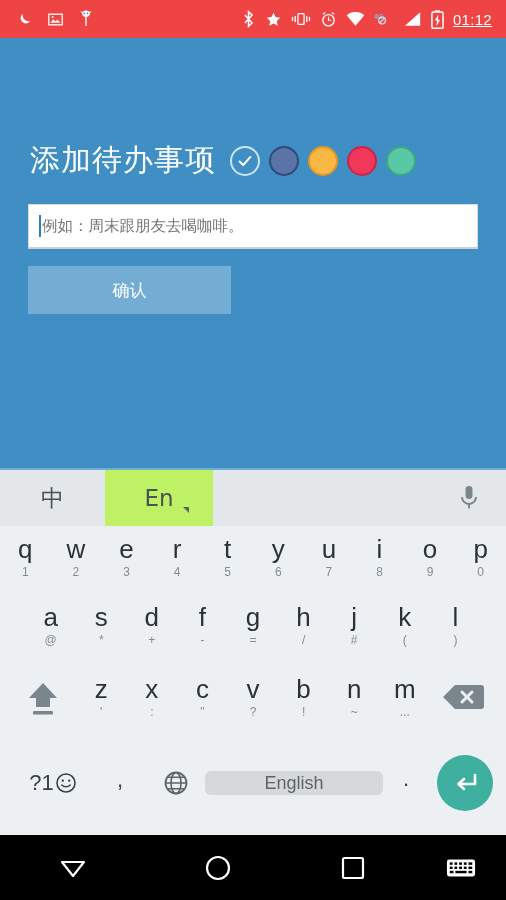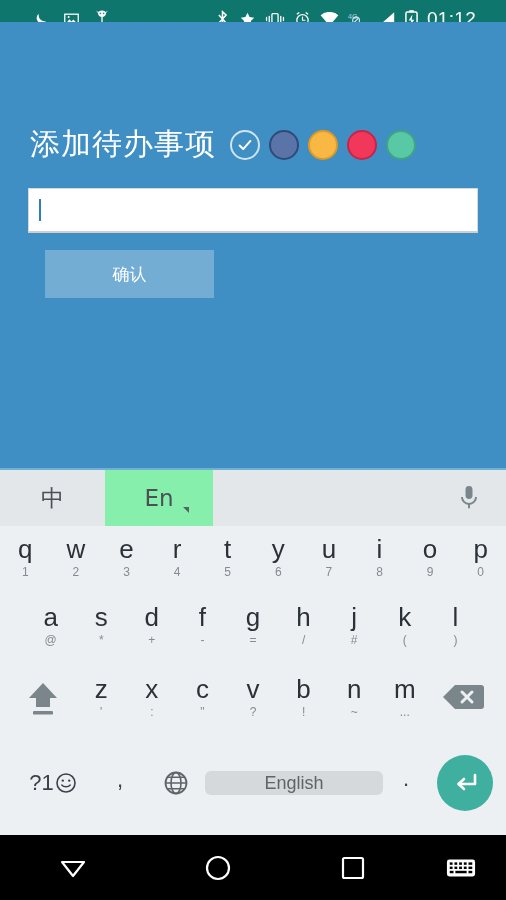--- a/index.html
+++ b/index.html
@@ -12,38 +12,38 @@
   #screen {
     position: relative;
     width: 506px; height: 900px;
     background: #3F8FC4;
   }
 
   
   #status-bar {
     position: absolute; top: 0; left: 0;
     width: 506px; height: 38px;
-    background: #0f766e;
+    background: #ef4444;
     display: flex; align-items: center;
-    padding: 0 24px;
+    padding: 0 8px;
     color: #ffffff;
   }
   .sb-left { display: flex; align-items: center; gap: 14px; padding-left: 8px; }
   .sb-right { display: flex; align-items: center; gap: 9px; margin-left: auto; padding-right: 6px; }
   .sb-icon { display: inline-flex; align-items: center; justify-content: center; }
   .sb-icon svg { display: block; }
   #status-clock {
-    font-size: 19px; color: #fff; letter-spacing: 0.3px;
+    font-size: 15px; color: #fff; letter-spacing: 0.3px;
     font-family: "Liberation Sans", sans-serif;
     text-decoration: underline;
   }
 
   
   #app-body {
-    position: absolute; top: 22px; left: 0;
+    position: absolute; top: 38px; left: 0;
     width: 506px; height: 430px;
     background: #3F8FC4;
   }
   #title-row {
     position: absolute; top: 102px; left: 30px;
     display: flex; align-items: center;
   }
   #page-title {
     font-size: 30px; color: #ffffff; font-weight: normal;
     letter-spacing: 1px;
@@ -76,21 +76,21 @@
   }
 
   #button-row { position: absolute; top: 228px; left: 28px; display: flex; gap: 10px; }
   .action-btn {
     height: 48px;
     display: flex; align-items: center; justify-content: center;
     color: #ffffff; font-size: 17px;
     font-family: "DejaVu Sans", sans-serif;
     border: none; cursor: pointer;
   }
-  #confirm-button { width: 169px; background: rgba(255,255,255,0.27); margin-left: 17px; }
+  #confirm-button { width: 203px; background: rgba(255,255,255,0.27); }
   #cancel-button  { width: 96px;  background: rgba(12,80,130,0.22); }
 
   
   #keyboard {
     position: absolute; top: 468px; left: 0;
     width: 506px; height: 367px;
     background: #EDF0F2;
     border-top: 2px solid #6FB0D6;
   }
   #kb-toolbar {
@@ -99,21 +99,21 @@
     background: #E3E7EA;
     display: flex; align-items: center;
   }
   .kb-tab {
     height: 56px; display: flex; align-items: center; justify-content: center;
     font-size: 23px; color: #4A5257;
     font-family: "DejaVu Sans", sans-serif;
     position: relative;
   }
   #kb-tab-zh { width: 105px; background: #E3E7EA; }
-  #kb-tab-en { width: 108px; background: #86efac; }
+  #kb-tab-en { width: 108px; background: #bef264; }
   #kb-tab-en .tri {
     position: absolute; right: 24px; bottom: 13px;
     width: 0; height: 0;
     border-left: 6px solid transparent;
     border-top: 6px solid #5A6266;
   }
   #kb-mic { margin-left: auto; margin-right: 26px; display: flex; align-items: center; }
 
   .kb-row { display: flex; align-items: flex-start; justify-content: center; }
   #row1 { height: 70px; padding-top: 6px; }
@@ -275,20 +275,21 @@
         </div>
         <div class="swatch" style="background:#5B74A8;border-color:#2F4A7A;"></div>
         <div class="swatch" style="background:#F9B744;border-color:#E09A22;"></div>
         <div class="swatch" style="background:#F2385A;border-color:#C92448;"></div>
         <div class="swatch" style="background:#58C9A4;border-color:#3EA585;"></div>
       </div>
     </div>
 
     <div id="todo-input">
       <div id="caret"></div>
+      <span id="todo-placeholder">例如：周末跟朋友去喝咖啡。</span>
     </div>
 
     <div id="button-row">
       <div class="action-btn" id="confirm-button">确认</div>
     </div>
 
   </div>
 
   <div id="keyboard">
 

